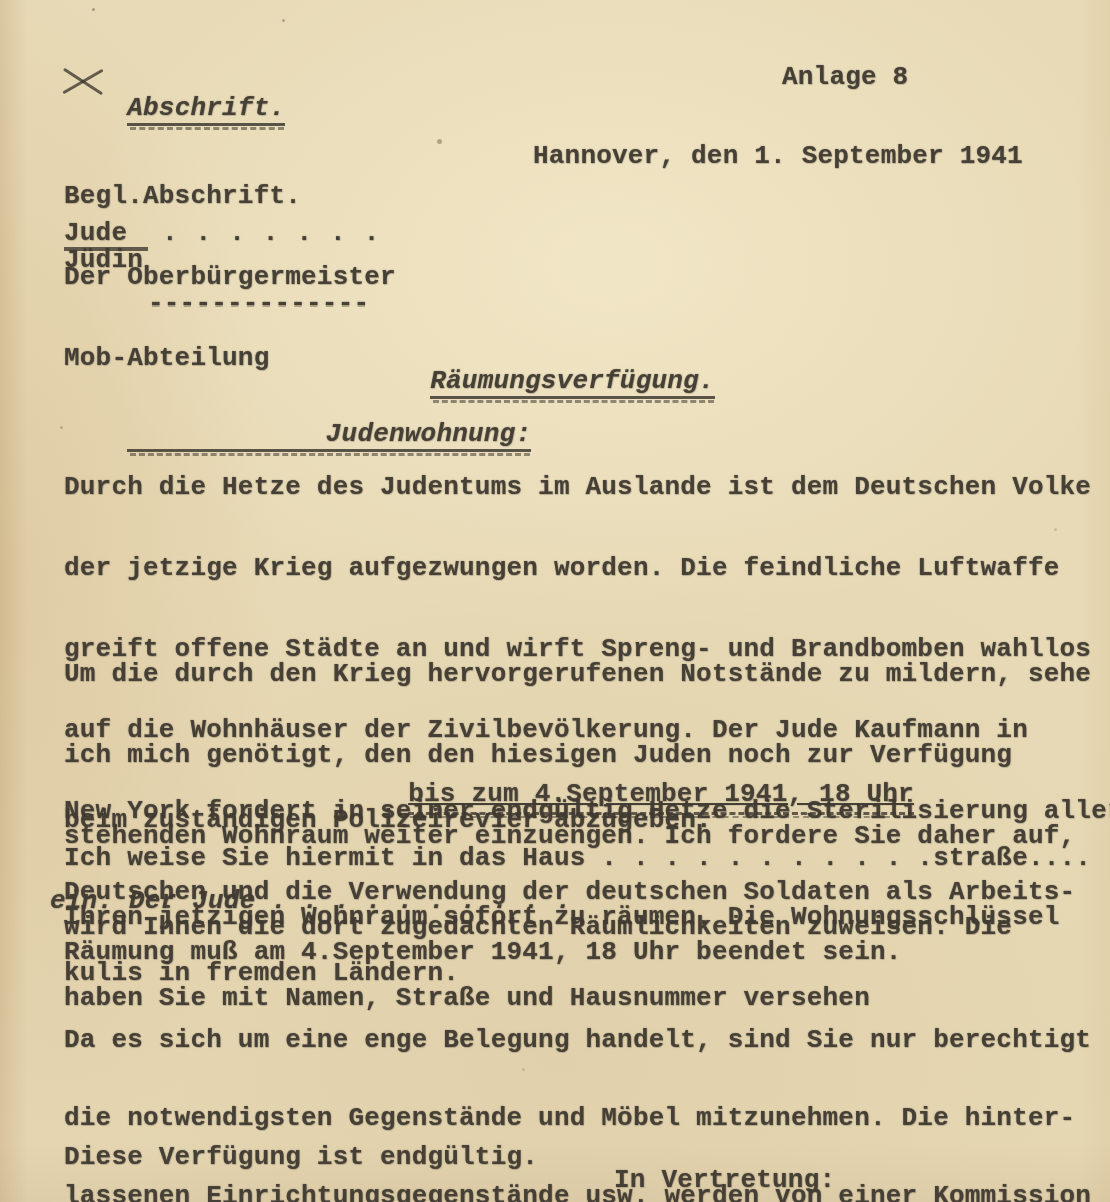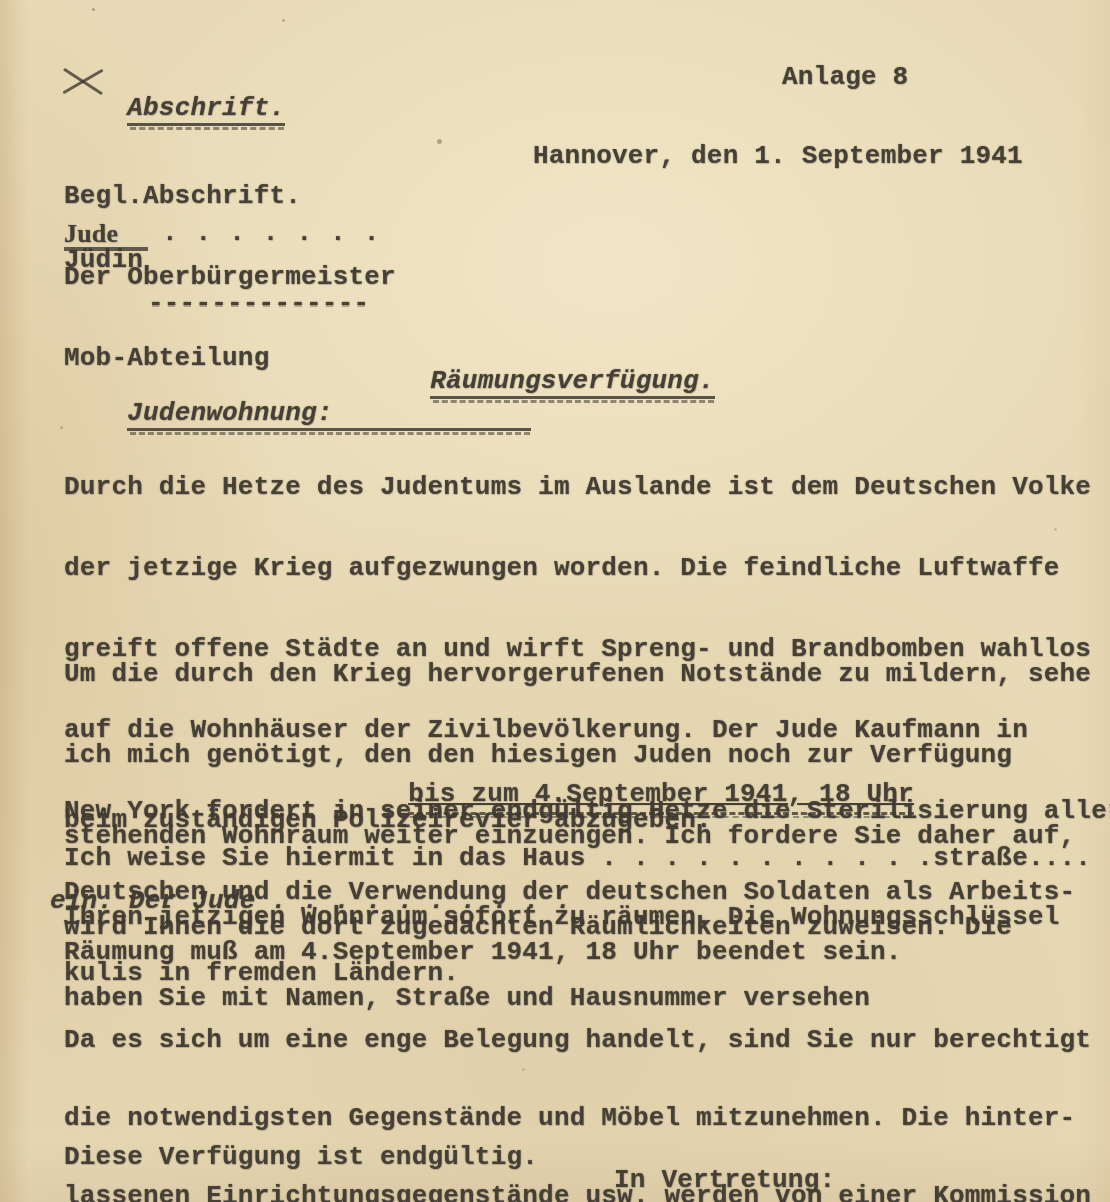--- a/index.html
+++ b/index.html
@@ -41,21 +41,21 @@
     content:"";position:absolute;left:3px;right:1px;bottom:-7px;
     border-top:3px dashed rgba(64,59,50,.55);
   }
   
   .ul-dd{position:relative;display:inline-block;border-bottom:3px dashed rgba(64,59,50,.8);padding-bottom:4px;text-decoration:underline;}
   .ul-dd::after{
     content:"";position:absolute;left:2px;right:4px;bottom:-6px;
     border-top:2px dashed rgba(64,59,50,.5);
   }
   .jude-row{display:flex;align-items:flex-start;}
-  .jude-word{display:inline-block;width:84px;border-bottom:4px solid rgba(64,59,50,.8);padding-bottom:0px;font-family:Liberation Serif, serif;}
+  .jude-word{display:inline-block;width:84px;border-bottom:4px solid rgba(64,59,50,.8);padding-bottom:0px;}
   .jude-dots{margin-left:14px;letter-spacing:1.2px;}
   .juedin{margin-top:-1px;}
   .subject-ul{display:inline-block;width:404px;}
   
   .overstrike{position:absolute;left:62px;top:66px;width:42px;height:32px;pointer-events:none;}
   .overstrike::before,.overstrike::after{
     content:"";position:absolute;left:-2px;top:14px;width:46px;height:3px;
     background:rgba(55,50,42,.75);border-radius:2px;
   }
   .overstrike::before{transform:rotate(33deg);}
@@ -98,21 +98,21 @@
     <span class="jude-dots">. . . . . . .</span>
   </div>
   <div class="txt juedin" style="left:64px;top:248px;">Jüdin</div>
 
   <div class="txt" style="left:148px;top:290px;text-shadow:0 2px 0 rgba(64,59,50,.35),0 0 1.4px rgba(64,59,50,.55);">--------------</div>
 
   <div class="txt" style="left:367px;top:341px;">
     <span class="ul-sd">Räumungsverfügung.</span>
   </div>
 
-  <div class="txt" style="left:64px;top:373px;">
+  <div class="txt" style="left:64px;top:394px;text-align:right;">
     <span class="ul-sd subject-ul">Judenwohnung:</span>
   </div>
 
   <div class="txt" style="left:64px;top:420px;">
     <div>Durch die Hetze des Judentums im Auslande ist dem Deutschen Volke</div>
     <div>der jetzige Krieg aufgezwungen worden. Die feindliche Luftwaffe</div>
     <div>greift offene Städte an und wirft Spreng- und Brandbomben wahllos</div>
     <div>auf die Wohnhäuser der Zivilbevölkerung. Der Jude Kaufmann in</div>
     <div>New York fordert in seiner endgültig Hetze die Sterilisierung aller</div>
     <div>Deutschen und die Verwendung der deutschen Soldaten als Arbeits-</div>

